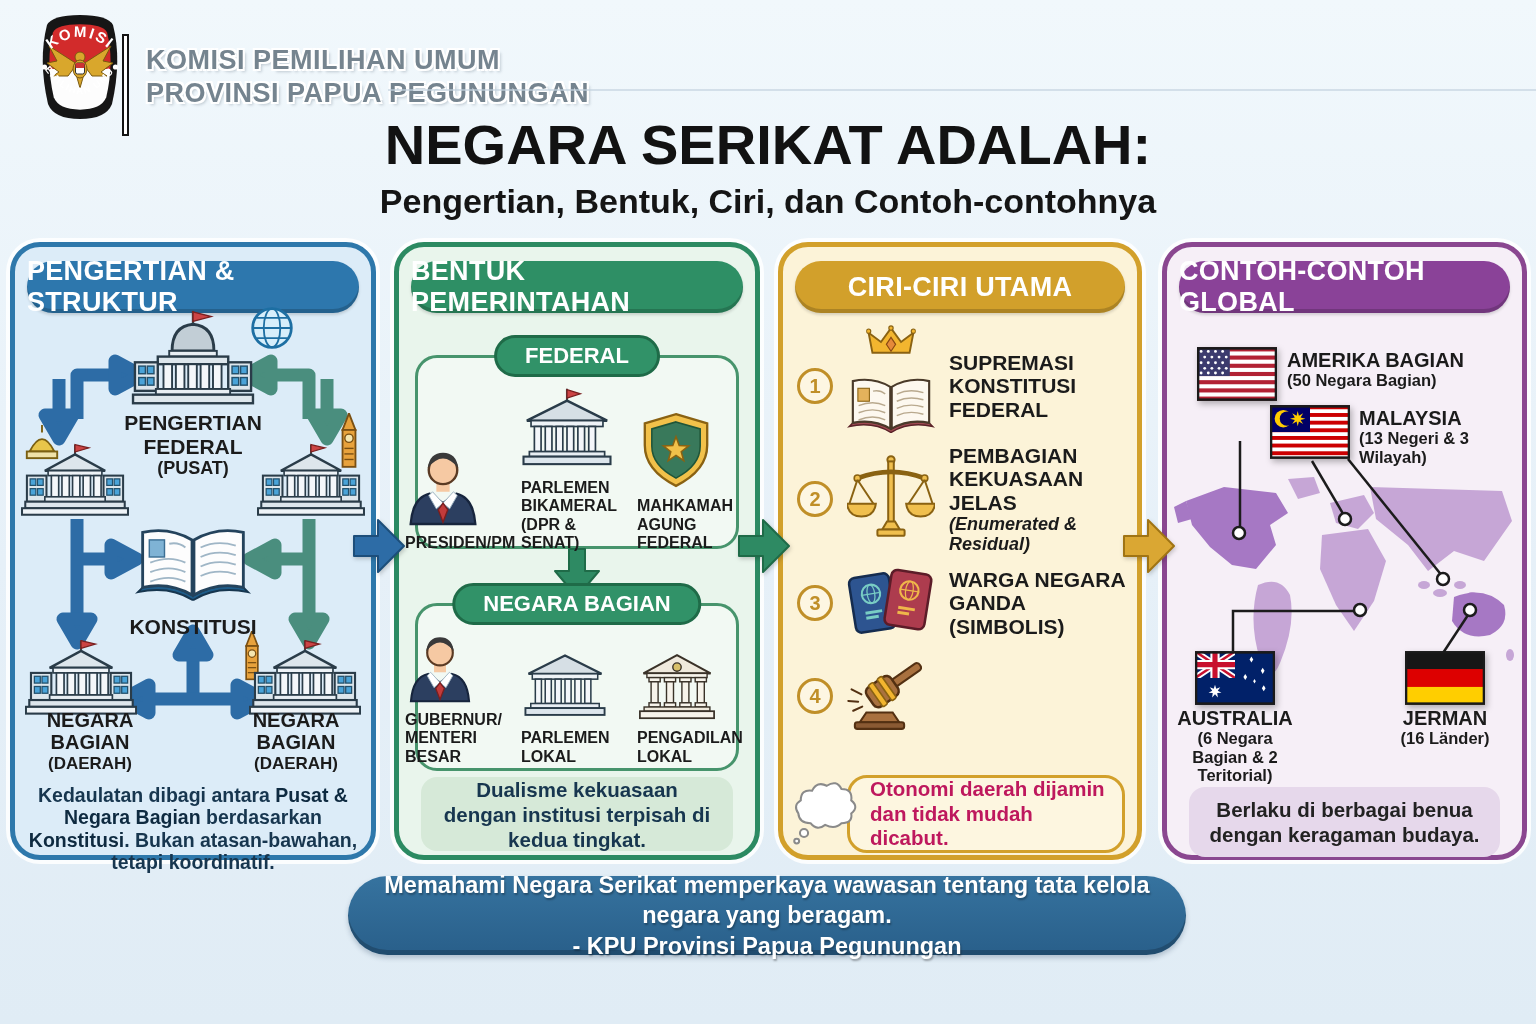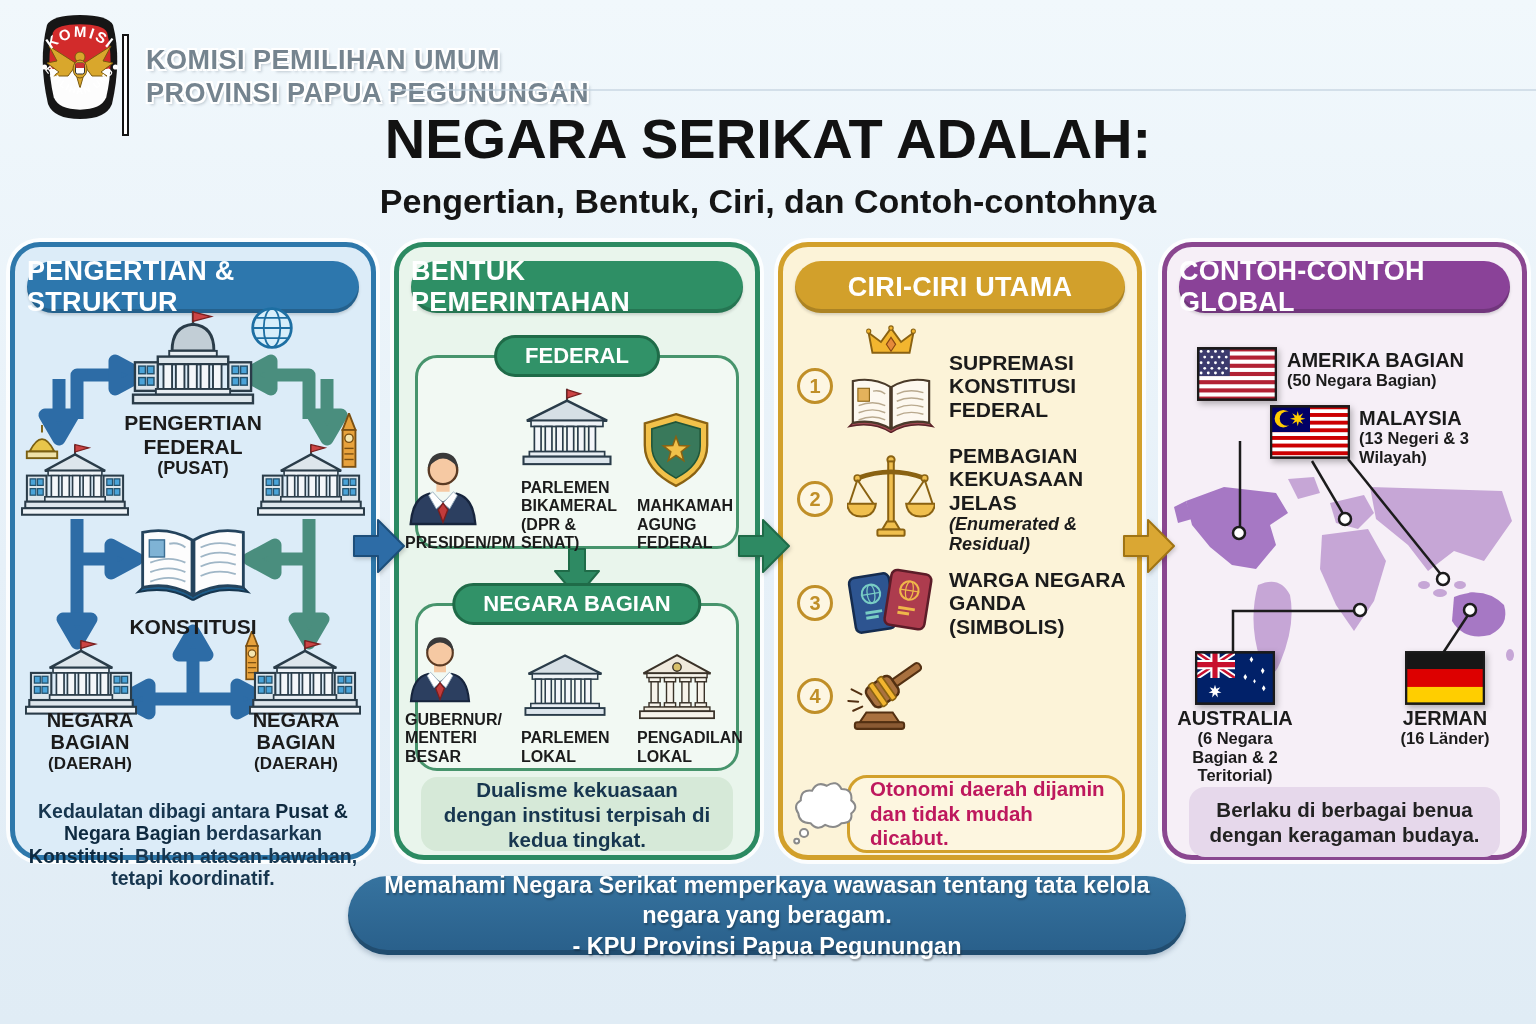--- a/index.html
+++ b/index.html
@@ -6,21 +6,21 @@
   .canvas{position:relative;width:1536px;height:1024px;overflow:hidden;
     background:linear-gradient(180deg,#f1f8fc 0%,#e6f0f8 55%,#e0ecf5 100%);
     font-family:"Liberation Sans",sans-serif;color:#1b1b1b;}
   
   .logo-svg{position:absolute;left:36px;top:12px;}
   .logo-divider{position:absolute;left:122px;top:34px;width:7px;height:102px;background:#fff;border:2.5px solid #141414;box-sizing:border-box;}
   .org-lines{position:absolute;left:146px;top:44px;line-height:1.22;}
   .org-line{font-size:27px;font-weight:800;letter-spacing:.5px;color:#75really;}
   .org-line{color:#75848f;text-shadow:-2px -2px 0 #fff,2px -2px 0 #fff,-2px 2px 0 #fff,2px 2px 0 #fff,3px 3px 3px rgba(40,60,80,.25);}
   .faint-rule{position:absolute;left:388px;top:89px;right:0;height:2px;background:#c3d3de;opacity:.65;}
-  .main-title{position:absolute;left:0;right:0;top:106px;text-align:center;font-size:56px;font-weight:800;letter-spacing:0;color:#121212;}
+  .main-title{position:absolute;left:0;right:0;top:112px;text-align:center;font-size:56px;font-weight:800;letter-spacing:0;color:#121212;}
   .main-subtitle{position:absolute;left:0;right:0;top:182px;text-align:center;font-size:34px;font-weight:800;color:#151515;}
   
   .col{position:absolute;top:242px;height:618px;border-radius:30px;border:5px solid;box-sizing:border-box;box-shadow:0 0 0 4px rgba(255,255,255,.85);}
   .col-inner{position:absolute;inset:0;}
   .col1{left:10px;width:366px;background:#dcecf8;border-color:#2e78ab;}
   .col2{left:394px;width:366px;background:#e9f5ec;border-color:#2c8a62;}
   .col3{left:778px;width:364px;background:#fcf3d8;border-color:#d2a02b;}
   .col4{left:1162px;width:365px;background:#f6eff7;border-color:#8a4790;}
   .col-header{position:absolute;left:12px;right:12px;top:14px;height:52px;border-radius:26px;display:flex;align-items:center;justify-content:center;
     color:#fff;font-weight:800;font-size:27px;letter-spacing:.3px;box-shadow:inset 0 -4px 0 rgba(0,0,0,.18),0 2px 3px rgba(0,0,0,.15);}
@@ -29,21 +29,21 @@
   .col3 .col-header{background:#d2a02b;}
   .col4 .col-header{background:#8a4298;}
   
   .abs{position:absolute;}
   .c1-label{position:absolute;text-align:center;font-weight:800;line-height:1.12;}
   .fed-label{left:96px;width:164px;top:164px;font-size:21px;}
   .fed-label .paren{font-size:18px;font-weight:700;}
   .konst-label{left:0;right:0;top:368px;font-size:21px;}
   .nb-label{width:150px;top:462px;font-size:20px;}
   .nb-label .paren{font-size:17px;font-weight:700;}
-  .c1-footer{position:absolute;left:10px;right:10px;top:537px;text-align:center;font-size:19.5px;line-height:1.15;font-weight:600;color:#17364f;margin-top:16px;}
+  .c1-footer{position:absolute;left:10px;right:10px;top:537px;text-align:center;font-size:19.5px;line-height:1.15;font-weight:600;color:#17364f;}
   .c1-footer b{font-weight:800;color:#0e2a40;}
   
   .sub-box{position:absolute;left:16px;right:16px;border:3.5px solid #47946c;border-radius:22px;background:#f2f9f3;}
   .sub-pill{position:absolute;left:50%;transform:translateX(-50%);padding:5px 28px;background:#319268;border:3px solid #1f6b48;border-radius:24px;
     color:#fff;font-size:22px;font-weight:800;white-space:nowrap;z-index:3;}
   .b-row{position:absolute;left:4px;right:4px;display:flex;justify-content:space-around;align-items:flex-end;}
   .b-item{width:112px;text-align:left;}
   .b-item .lbl{font-size:16px;font-weight:800;line-height:1.15;margin-top:4px;}
   .b-item .lbl span{display:block;}
   .soft-box{position:absolute;border-radius:16px;text-align:center;font-size:20.5px;line-height:1.22;font-weight:600;color:#17364f;display:flex;align-items:center;justify-content:center;padding:8px 20px;box-sizing:border-box;}

